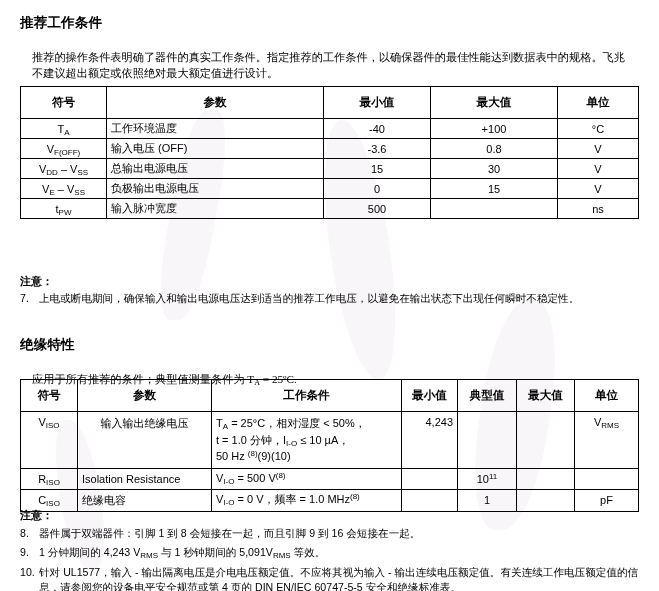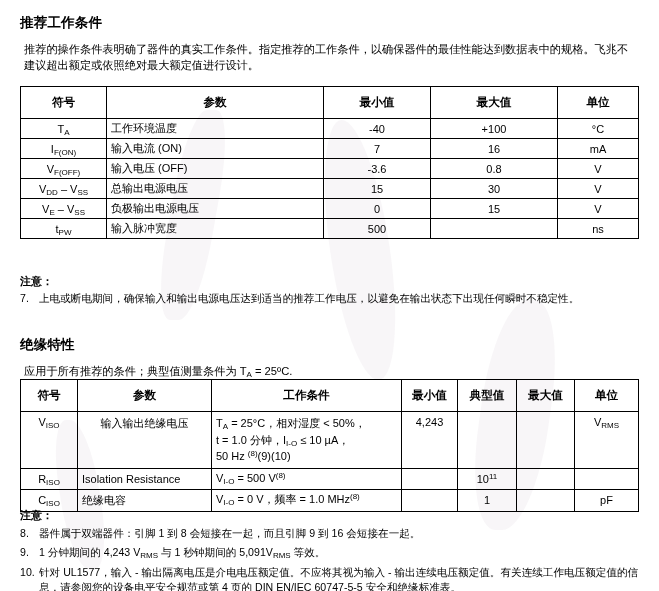--- a/index.html
+++ b/index.html
@@ -18,21 +18,21 @@
   .wm2{left:330px;top:120px;width:60px;height:260px;transform:skewX(8deg);border-radius:50%;}
   .wm3{left:480px;top:300px;width:70px;height:230px;transform:skewX(-8deg);border-radius:45%;}
   .wm4{left:60px;top:420px;width:40px;height:150px;transform:skewX(9deg);border-radius:45%;}
 
   .content{position:relative;z-index:2;}
 
   h2.sec{
     font-size:13.5px;font-weight:bold;margin:0;letter-spacing:.2px;
   }
   p.intro{
-    font-size:11.2px;margin:4px;line-height:16px;
+    font-size:11.2px;margin:12px;line-height:16px;font-family:Liberation Serif, serif;
   }
 
   table.dt{
     border-collapse:collapse;
     table-layout:fixed;
     font-size:11px;
     border:1.1px solid #000;
   }
   table.dt td,table.dt th{
     border:0.9px solid #000;
@@ -98,27 +98,20 @@
             <th>单位</th>
           </tr>
         </thead>
         <tbody id="t1body">
             <tr>
               <td class="c"><span class="sym">T<sub>A</sub></span></td>
               <td class="l">工作环境温度</td>
               <td class="c">-40</td>
               <td class="c">+100</td>
               <td class="c">°C</td>
-            </tr>
-            <tr>
-              <td class="c"><span class="sym">I<sub>F(ON)</sub></span></td>
-              <td class="l">输入电流 (ON)</td>
-              <td class="c">7</td>
-              <td class="c">16</td>
-              <td class="c">mA</td>
             </tr>
             <tr>
               <td class="c"><span class="sym">V<sub>F(OFF)</sub></span></td>
               <td class="l">输入电压 (OFF)</td>
               <td class="c">-3.6</td>
               <td class="c">0.8</td>
               <td class="c">V</td>
             </tr>
             <tr>
               <td class="c"><span class="sym">V<sub>DD</sub> – V<sub>SS</sub></span></td>
@@ -191,21 +184,21 @@
             <tr>
               <td class="c" style="vertical-align:top;padding-top:4px;"><span class="sym">V<sub>ISO</sub></span></td>
               <td class="l" style="vertical-align:top;padding-top:4px;text-align:center;">输入输出绝缘电压</td>
               <td class="l" style="vertical-align:top;padding-top:4px;">
                 <div class="cellmulti">
                   <div>T<sub>A</sub> = 25°C，相对湿度 &lt; 50%，</div>
                   <div>t = 1.0 分钟，I<sub>I-O</sub> ≤ 10 µA，</div>
                   <div>50 Hz <sup>(8)</sup>(9)(10)</div>
                 </div>
               </td>
-              <td class="c" style="vertical-align:top;padding-top:4px;">4,243</td>
+              <td class="c" style="vertical-align:top;padding-top:4px;text-align:right;">4,243</td>
               <td class="c" style="vertical-align:top;padding-top:4px;"></td>
               <td class="c" style="vertical-align:top;padding-top:4px;"></td>
               <td class="c" style="vertical-align:top;padding-top:4px;"><span class="sym">V<sub>RMS</sub></span></td>
             </tr>
             <tr>
               <td class="c"><span class="sym">R<sub>ISO</sub></span></td>
               <td class="l">Isolation Resistance</td>
               <td class="l">
                 <div class="cellmulti">
                   <div>V<sub>I-O</sub> = 500 V<sup>(8)</sup></div>

